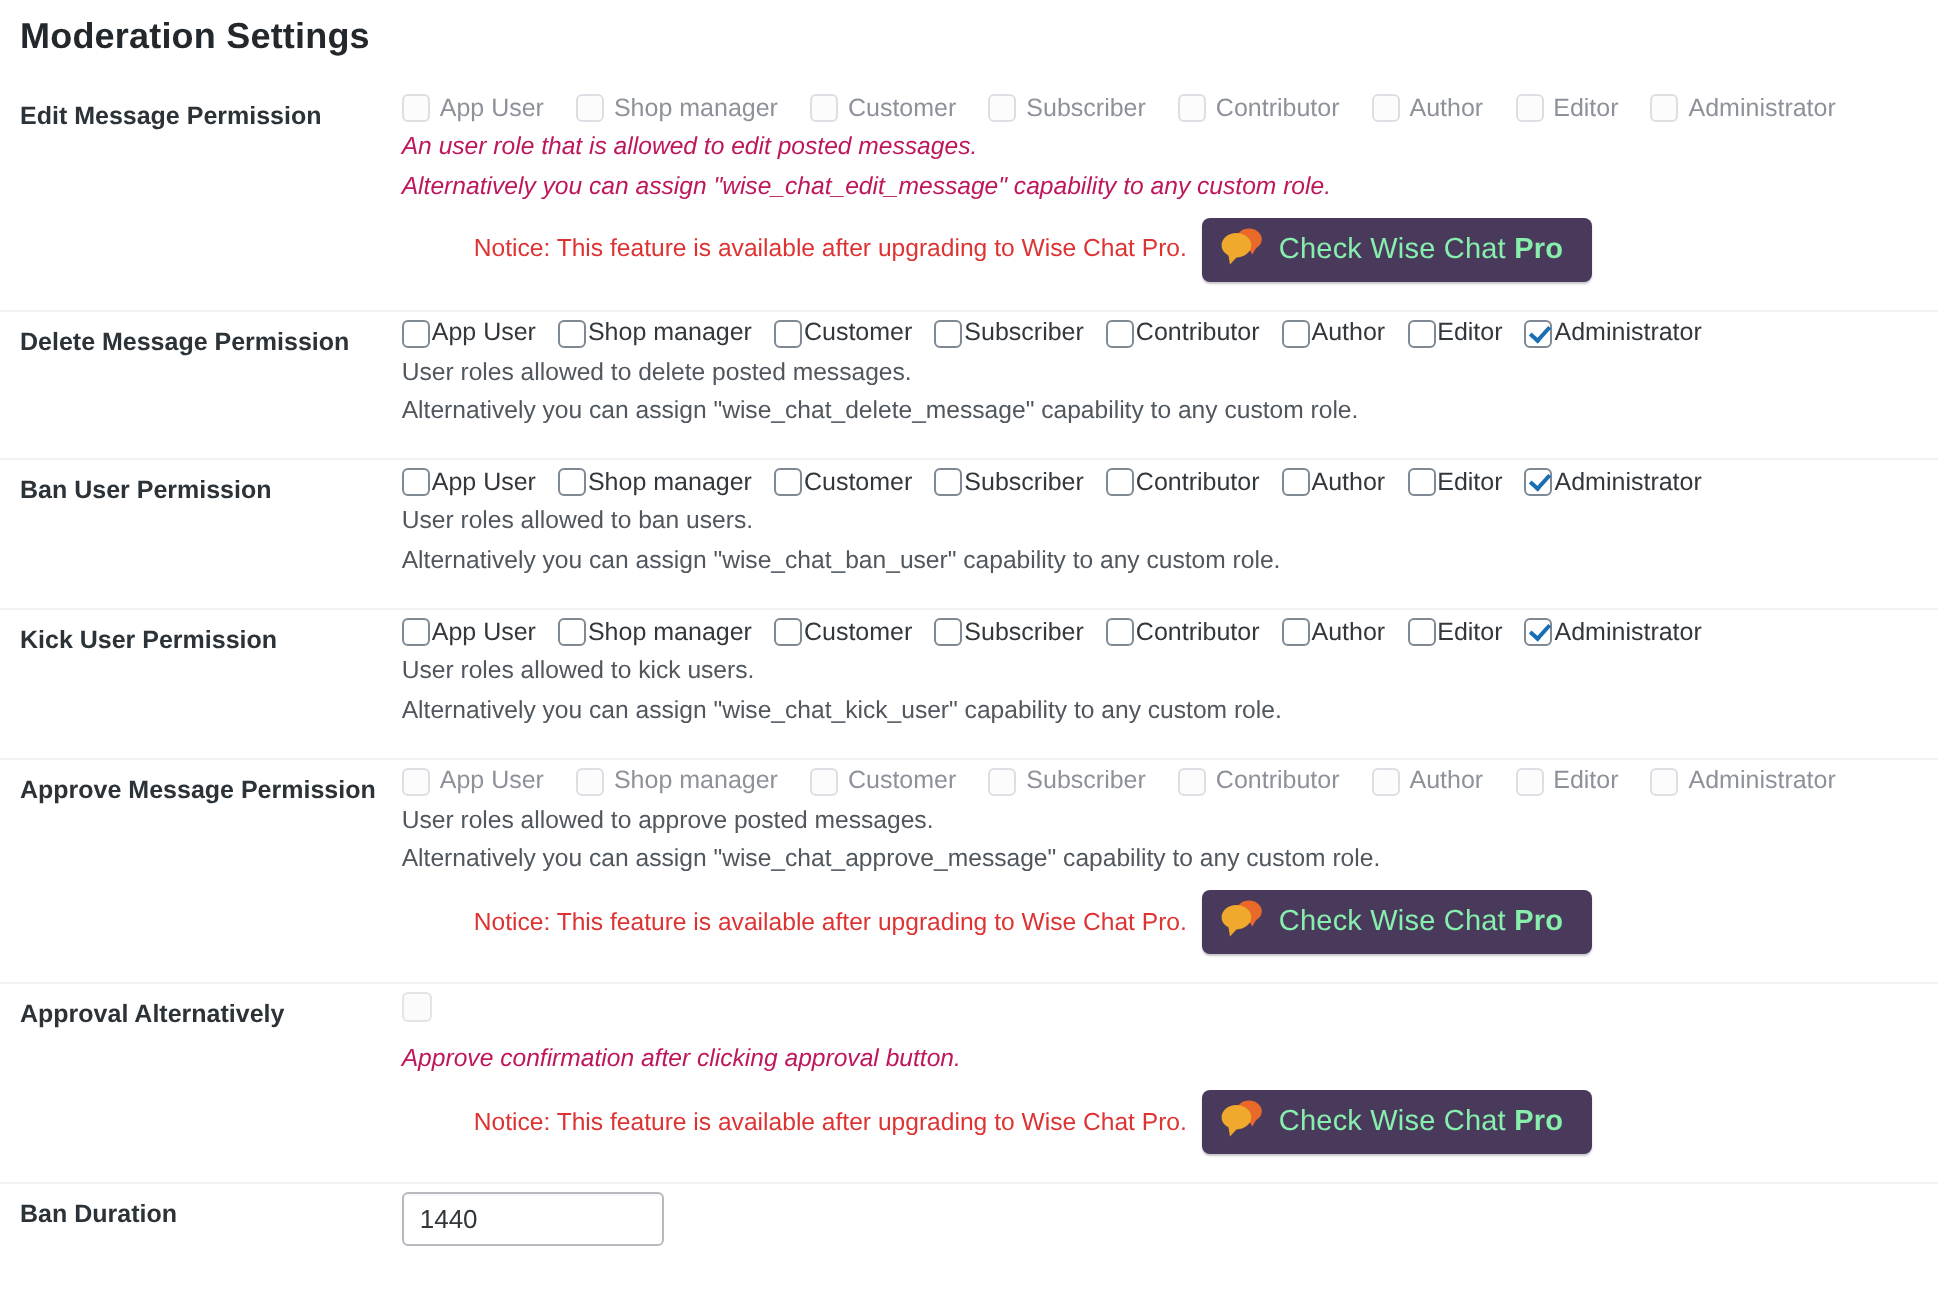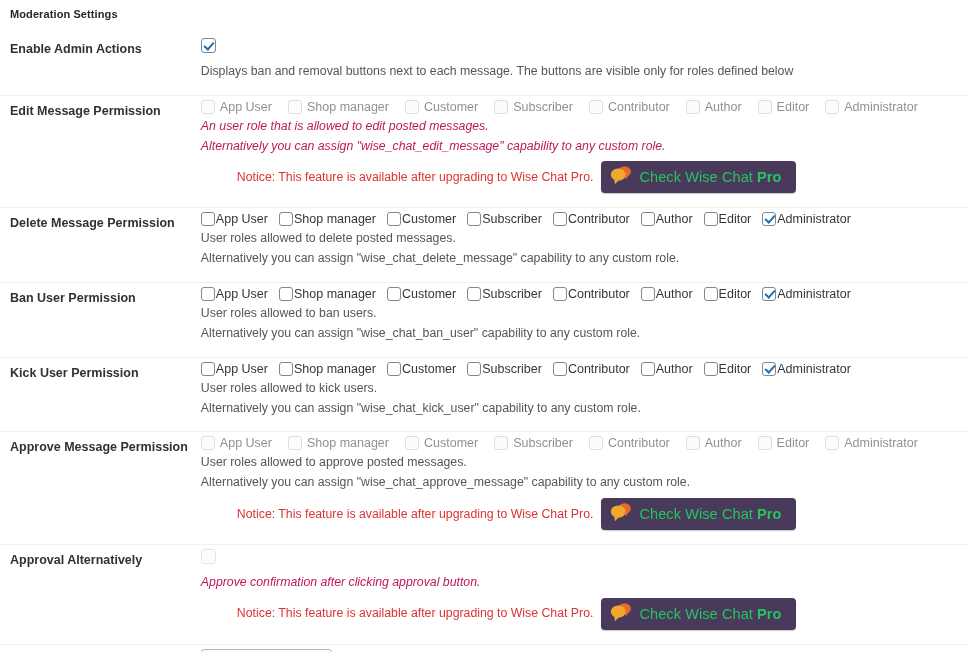--- a/index.html
+++ b/index.html
@@ -16,21 +16,21 @@
     position: relative;
   }
 
   .settings-table {
     width: 969px;
     border-collapse: collapse;
   }
   .settings-table tr { vertical-align: top; }
 
   .section-title {
-    font-size: 11px;
+    font-size: 18px;
     font-weight: bold;
     color: #23282d;
     padding: 8px 0 14px 10px;
     letter-spacing: 0.1px;
   }
 
   td.row-label {
     width: 180px;
     padding: 7px 10px 18px 10px;
     font-size: 12.5px;
@@ -138,21 +138,21 @@
     gap: 7px;
     background: #493a5c;
     border-radius: 4px;
     padding: 5px 14px 5px 9px;
     margin-left: 8px;
     cursor: pointer;
     border: none;
     box-shadow: 0 1px 1px rgba(0,0,0,0.22);
   }
   .pro-btn .pro-label {
-    color: #22c55e;
+    color: #86efac;
     font-size: 14.5px;
     font-weight: normal;
     white-space: nowrap;
     letter-spacing: 0.1px;
   }
   .pro-btn .pro-label b { font-weight: bold; }
   .bubbles { display: block; }
 
   
   .text-input {
@@ -171,27 +171,20 @@
 </head>
 <body>
 
 <table class="settings-table">
   <tbody>
 
     <tr>
       <td class="section-title" colspan="2">Moderation Settings</td>
     </tr>
 
-    <tr class="has-divider">
-      <td class="row-label">Enable Admin Actions</td>
-      <td class="row-field">
-        <span class="cb large checked"></span>
-        <div class="desc first">Displays ban and removal buttons next to each message. The buttons are visible only for roles defined below</div>
-      </td>
-    </tr>
 
     <tr class="has-divider">
       <td class="row-label">Edit Message Permission</td>
       <td class="row-field">
         <div class="role-list disabled">
             <span class="role-item">
               <span class="cb"></span>
               <span class="role-label">App User</span>
             </span>
             <span class="role-item">

